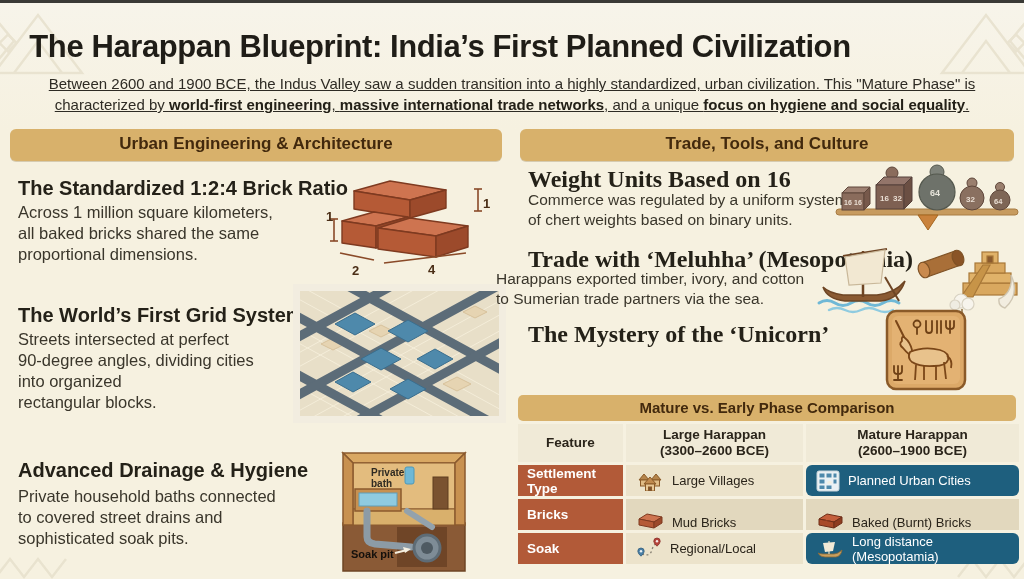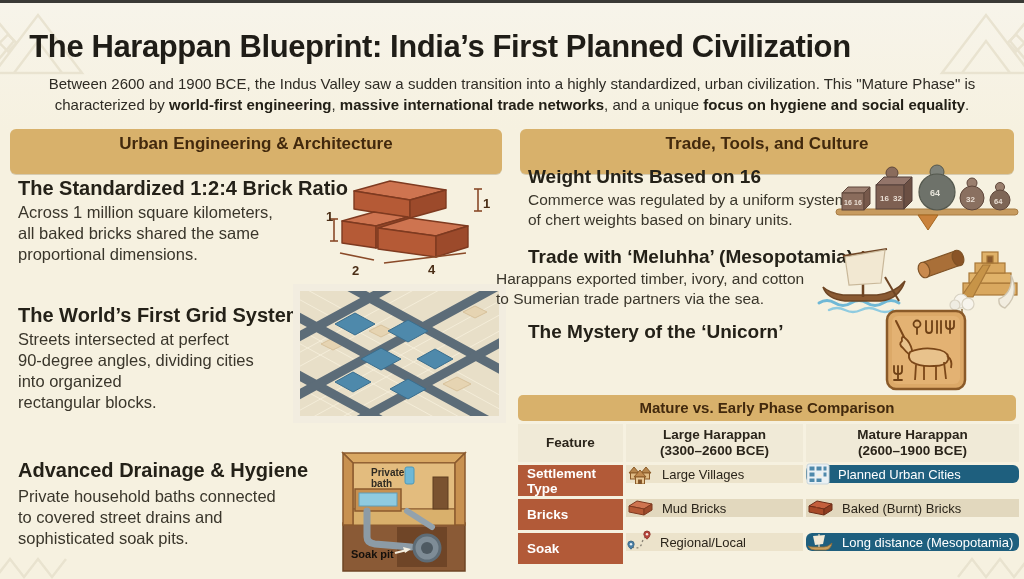--- a/index.html
+++ b/index.html
@@ -12,61 +12,61 @@
     color:#2e2b24;
   }
   .abs { position:absolute; }
   
   .title {
     left:0; top:26px; width:880px; text-align:center;
     font-size:31px; font-weight:bold; letter-spacing:-0.4px; color:#1f1d17;
   }
   .subtitle-line {
     left:12px; width:1000px; text-align:center;
-    font-size:15px; line-height:1.4; color:#2e2b24;
+    font-size:15px; line-height:1.4; color:#2e2b24;text-decoration:underline;
   }
   .sub1 { top:70px; }
   .sub2 { top:91px; }
   .bold-seg { font-weight:bold; color:#232017; }
   
   .banner {
-    top:126px; height:45px; line-height:29px; border-radius:6px;
+    top:126px; height:32px; line-height:29px; border-radius:6px;
     background:#d8b16b; text-align:center;
     font-size:17px; font-weight:bold; color:#42290d;
     box-shadow:0 1px 0 rgba(120,90,30,.25);
   }
   .banner-left { left:10px; width:492px; }
   .banner-right { left:520px; width:494px; }
   
   .fact-head-l { font-size:20px; font-weight:bold; color:#242118; }
-  .fact-head-r { font-size:19px; font-weight:bold; color:#242118; }
+  .fact-head-r { font-size:24px; font-weight:bold; color:#242118;font-family:Liberation Serif, serif; }
   .fact-body-l { font-size:16.5px; line-height:1.27; color:#3a362b; white-space:pre-line; }
   .fact-body-r { font-size:15.5px; line-height:1.3; color:#3a362b; white-space:pre-line; }
   
   .cmp-table { left:518px; top:392px; width:498px; }
   .cmp-title {
     height:26px; line-height:26px; border-radius:5px; background:#d8b16b;
     text-align:center; font-size:15px; font-weight:bold; color:#42290d;
   }
   .cmp-grid { margin-top:3px; display:grid; grid-template-columns:105px 177px 213px; gap:3px; }
   .cmp-hcell {
     height:38px; background:#f0ead7; display:flex; flex-direction:column;
     align-items:center; justify-content:center;
     font-size:13.5px; font-weight:bold; line-height:1.18; color:#2a241a; text-align:center;
   }
   .cmp-feature {
     height:31px; background:#b25a38; color:#ffffff; font-size:13.5px; font-weight:bold;
     display:flex; align-items:center; padding-left:9px;
   }
   .cmp-val {
-    height:18px; display:flex; align-items:center; gap:8px; 
+    height:31px; display:flex; align-items:center; gap:8px; padding-left:10px;
     font-size:13px; color:#2a241a;
   }
   .bg-beige1 { background:#ece3cb; }
-  .bg-beige2 { background:#e2d8be; }
+  .bg-beige2 { background:#e2d8be;align-items:flex-end; }
   .bg-blue { background:#1e5f7e; color:#ffffff;border-radius:6px; }
   .cmp-val svg { flex:0 0 auto; }
   svg text { font-family:"Liberation Sans", sans-serif; }
   .corner { opacity:.85; }
 </style>
 </head>
 <body>
 
 <div id="canvas">
 

